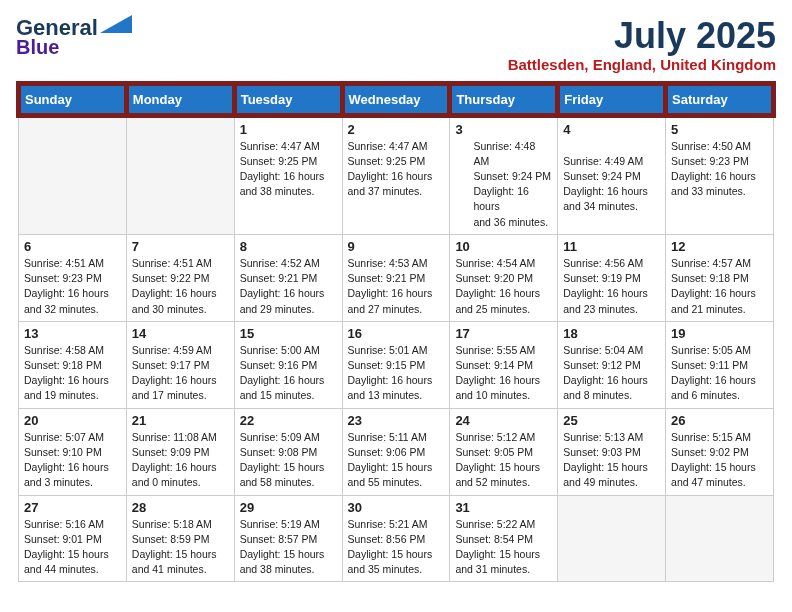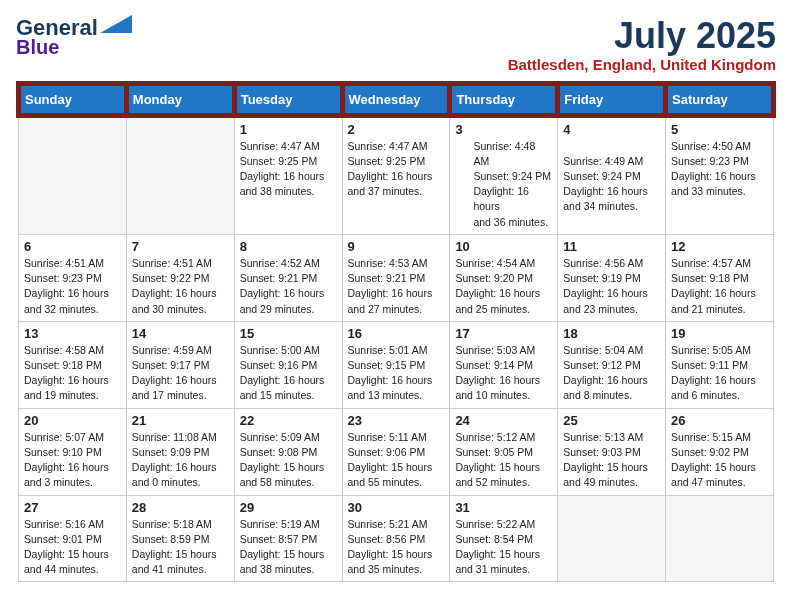--- a/index.html
+++ b/index.html
@@ -230,21 +230,21 @@
         </td>
         <td>
           <span class="day-num">16</span>
           <div class="day-info" style="white-space: pre-line;">Sunrise: 5:01 AM
 Sunset: 9:15 PM
 Daylight: 16 hours
 and 13 minutes.</div>
         </td>
         <td>
           <span class="day-num">17</span>
-          <div class="day-info" style="white-space: pre-line;">Sunrise: 5:03 AM
+          <div class="day-info" style="white-space: pre-line;">Sunrise: 5:55 AM
 Sunset: 9:14 PM
 Daylight: 16 hours
 and 10 minutes.</div>
         </td>
         <td>
           <span class="day-num">18</span>
           <div class="day-info" style="white-space: pre-line;">Sunrise: 5:04 AM
 Sunset: 9:12 PM
 Daylight: 16 hours
 and 8 minutes.</div>

